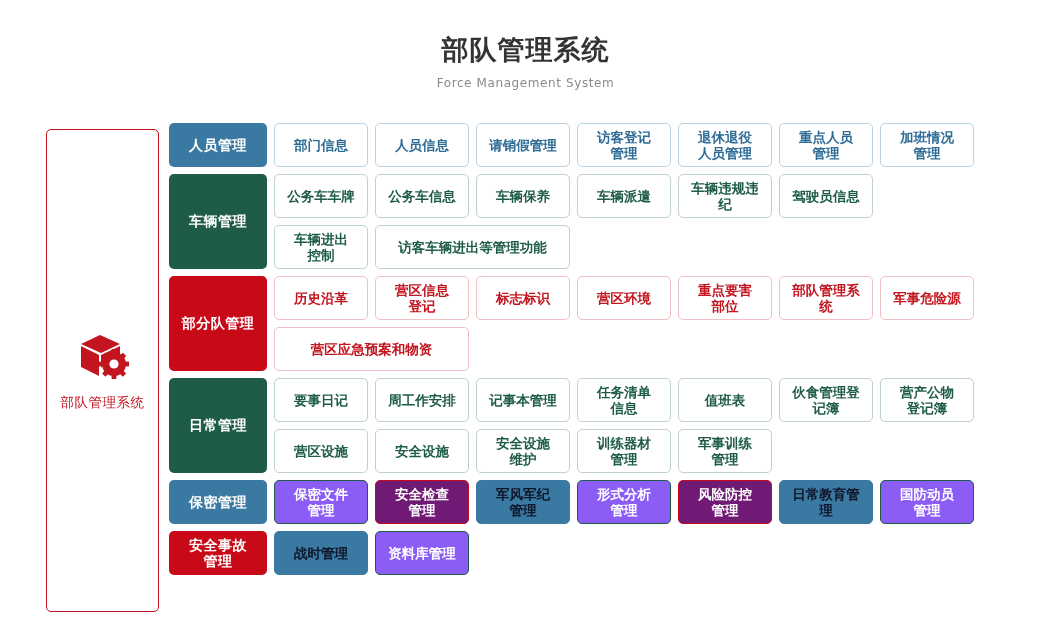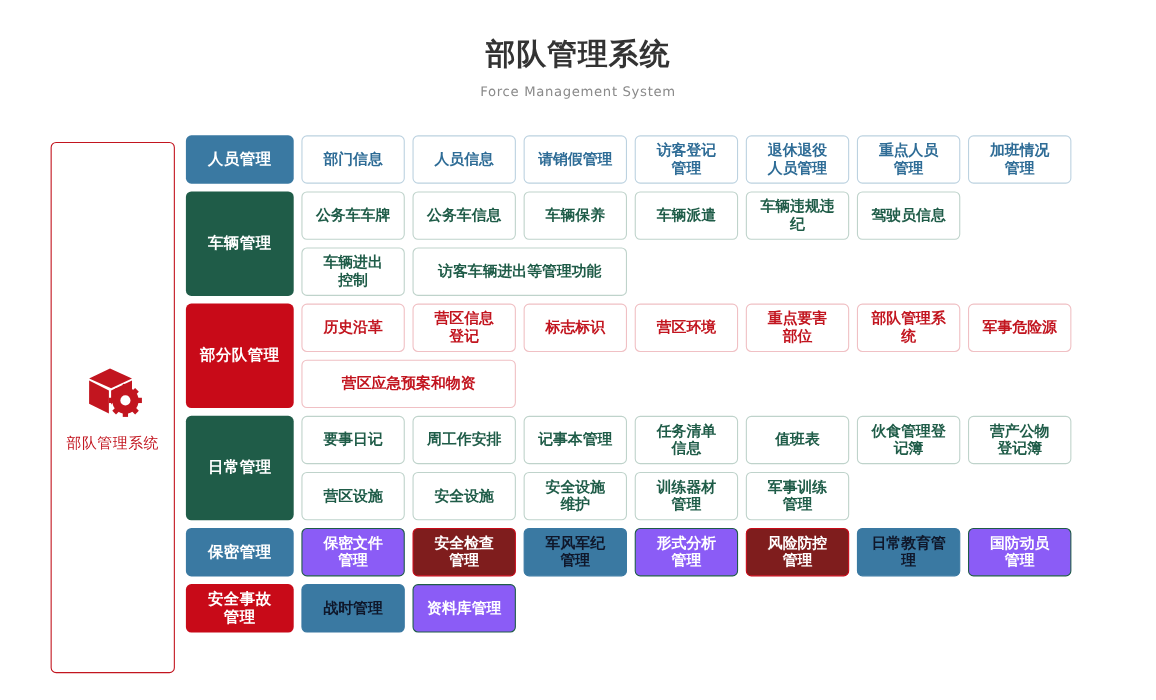--- a/index.html
+++ b/index.html
@@ -134,21 +134,21 @@
   .w2 { width: 195px; flex: 0 0 195px; }
 
   
   .out-blue  { border: 1.4px solid #bcd2e0; color: #2e6c96; background: #ffffff; }
   .out-green { border: 1.4px solid #bfd3cb; color: #1f5c48; background: #ffffff; }
   .out-red   { border: 1.4px solid #f0c0c4; color: #c2151f; background: #ffffff; }
 
   
   .sol-blue  { background: #3a79a2; color: #0f172a; border: 1.4px solid #3a79a2; text-align: center; }
   .sol-green { background: #8b5cf6; color: #ffffff; border: 1.4px solid #1f5c48; }
-  .sol-red   { background: #7f1d1d; color: #ffffff; border: 1.4px solid #c80a18; }
+  .sol-red   { background: #701a75; color: #ffffff; border: 1.4px solid #c80a18; }
 
   .head-blue  { background: #3a79a2; }
   .head-green { background: #1f5c48; }
   .head-red   { background: #c80a18; }
 
   .tall2 { min-height: 95px; }
 </style>
 </head>
 <body>
 

